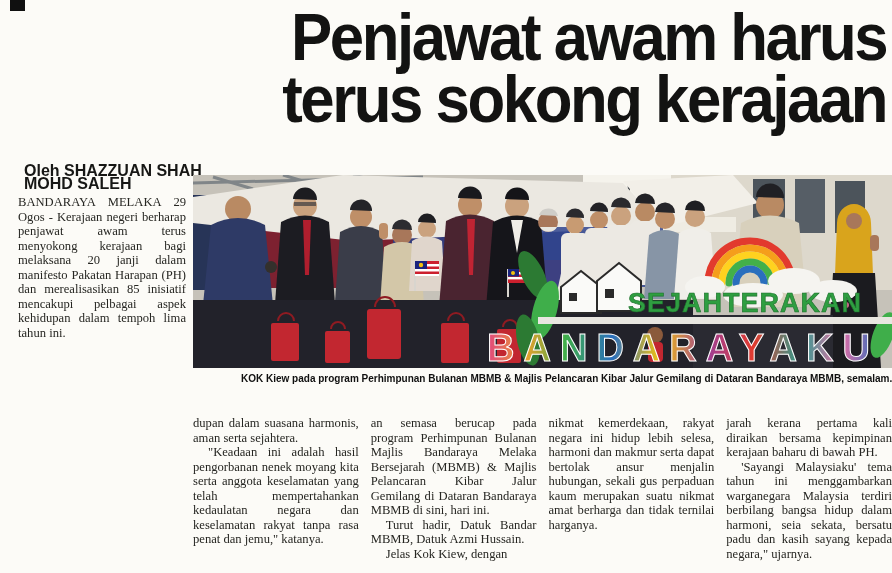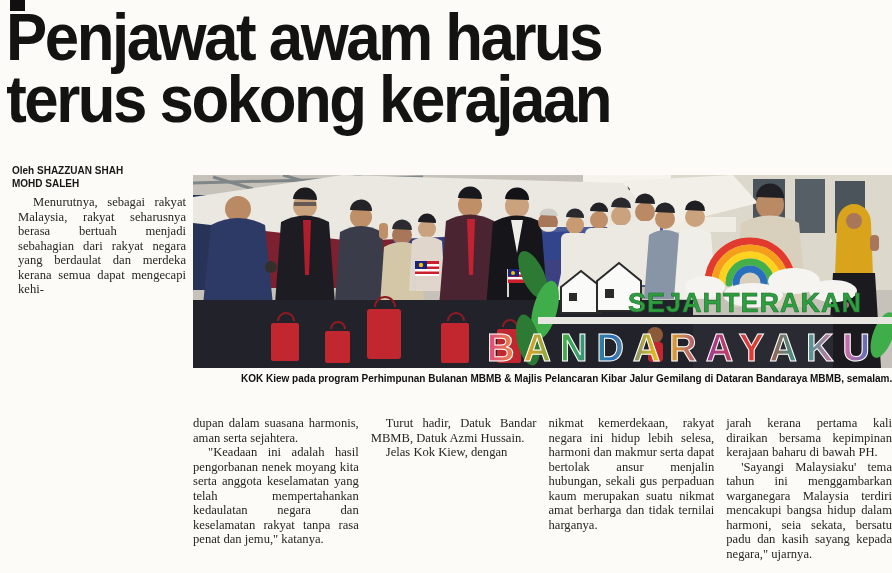--- a/index.html
+++ b/index.html
@@ -1,26 +1,26 @@
 <!DOCTYPE html>
 <html><head>
 <meta charset="utf-8">
 <style>
   html,body{margin:0;padding:0;background:#dedede;}
   .page{position:relative;width:892px;height:573px;background:#fcfbf7;overflow:hidden;
         font-family:"Liberation Serif",serif;color:#262622;}
   .corner-mark{position:absolute;left:10px;top:0;width:15px;height:11px;background:#101010;}
   
-  .headline{position:absolute;top:4px;left:0;width:892px;text-align:left;
+  .headline{position:absolute;top:4px;left:0;width:892px;text-align:right;
             font-family:"Liberation Sans",sans-serif;font-weight:bold;color:#131312;margin:0;}
   .headline .hl{display:inline-block;font-size:63px;line-height:62px;letter-spacing:-2.5px;
                 transform:scale(.98,1.06);transform-origin:center top;white-space:nowrap;}
   
-  .byline{position:absolute;left:12px;top:164px;font-family:"Liberation Sans",sans-serif;
-          font-weight:bold;font-size:10px;line-height:13px;color:#171715;}
+  .byline{position:absolute;left:24px;top:164px;font-family:"Liberation Sans",sans-serif;
+          font-weight:bold;font-size:16px;line-height:13px;color:#171715;}
   
   .bodytext p{margin:0;text-align:justify;}
   .bodytext .ind{text-indent:15px;}
   .col-left{position:absolute;left:18px;top:195px;width:168px;height:378px;
             font-size:12.6px;line-height:14.55px;overflow:hidden;}
   .bcols{position:absolute;left:193px;top:416px;width:699px;height:157px;display:flex;gap:12px;}
   .bcols .bcol{flex:1 1 0;font-size:12.6px;line-height:14.55px;overflow:hidden;}
   
   .photo{position:absolute;left:193px;top:175px;width:699px;height:193px;margin:0;
          background:#d946ef;overflow:hidden;}
@@ -41,21 +41,21 @@
     <span class="hl">Penjawat awam harus</span>
     <span class="hl">terus sokong kerajaan</span>
   </h1>
 
   <div class="byline">
     <div>Oleh SHAZZUAN SHAH</div>
     <div>MOHD SALEH</div>
   </div>
 
   <section class="col-left bodytext">
-    <p class="ind">Menurutnya, sebagai rakyat Malaysia, rakyat seharusnya berasa bertuah menjadi sebahagian dari rakyat negara yang berdaulat dan merdeka kerana semua dapat mengecapi kehi-</p>
+    <p>BANDARAYA MELAKA 29 Ogos - Kerajaan negeri berharap penjawat awam terus menyokong kerajaan bagi melaksana 20 janji dalam manifesto Pakatan Harapan (PH) dan merealisasikan 85 inisiatif mencakupi pelbagai aspek kehidupan dalam tempoh lima tahun ini.</p>
   </section>
 
   <figure class="photo">
     <svg width="699" height="193" viewBox="0 0 699 193">
       <defs>
         <linearGradient id="multi" x1="0" y1="0" x2="1" y2="0">
           <stop offset="0" stop-color="#e2477e"></stop>
             <stop offset="0.1" stop-color="#e8a02c"></stop>
           <stop offset="0.2" stop-color="#3fae4a"></stop>
             <stop offset="0.32" stop-color="#2a6fbd"></stop>
@@ -247,25 +247,26 @@
   </figure>
 
   <figcaption class="caption">KOK Kiew pada program Perhimpunan Bulanan MBMB &amp; Majlis Pelancaran Kibar Jalur Gemilang di Dataran Bandaraya MBMB, semalam.</figcaption>
 
   <section class="bcols bodytext">
     <div class="bcol">
       <p>dupan dalam suasana harmonis, aman serta sejahtera.</p>
       <p class="ind">"Keadaan ini adalah hasil pengorbanan nenek moyang kita serta anggota keselamatan yang telah mempertahankan kedaulatan negara dan keselamatan rakyat tanpa rasa penat dan jemu," katanya.</p>
     </div>
     <div class="bcol">
+      <p>an semasa berucap pada program Perhimpunan Bulanan Majlis Bandaraya Melaka Bersejarah (MBMB) &amp; Majlis Pelancaran Kibar Jalur Gemilang di Dataran Bandaraya MBMB di sini, hari ini.</p>
       <p class="ind">Turut hadir, Datuk Bandar MBMB, Datuk Azmi Hussain.</p>
       <p class="ind">Jelas Kok Kiew, dengan</p>
     </div>
     <div class="bcol">
       <p>nikmat kemerdekaan, rakyat negara ini hidup lebih selesa, harmoni dan makmur serta dapat bertolak ansur menjalin hubungan, sekali gus perpaduan kaum merupakan suatu nikmat amat berharga dan tidak ternilai harganya.</p>
     </div>
     <div class="bcol">
       <p>jarah kerana pertama kali diraikan bersama kepimpinan kerajaan baharu di bawah PH.</p>
-      <p class="ind">'Sayangi Malaysiaku' tema tahun ini menggambarkan warganegara Malaysia terdiri mencakupi bangsa hidup dalam harmoni, seia sekata, bersatu padu dan kasih sayang kepada negara," ujarnya.</p>
+      <p class="ind">'Sayangi Malaysiaku' tema tahun ini menggambarkan warganegara Malaysia terdiri berbilang bangsa hidup dalam harmoni, seia sekata, bersatu padu dan kasih sayang kepada negara," ujarnya.</p>
     </div>
   </section>
 
 </div>
 
 </body></html>

